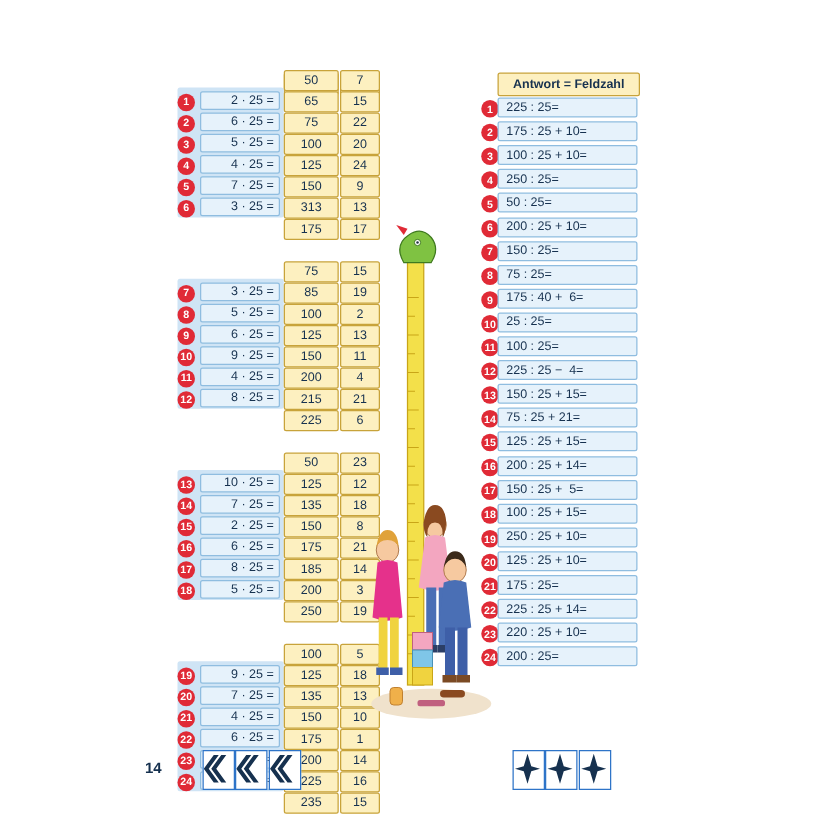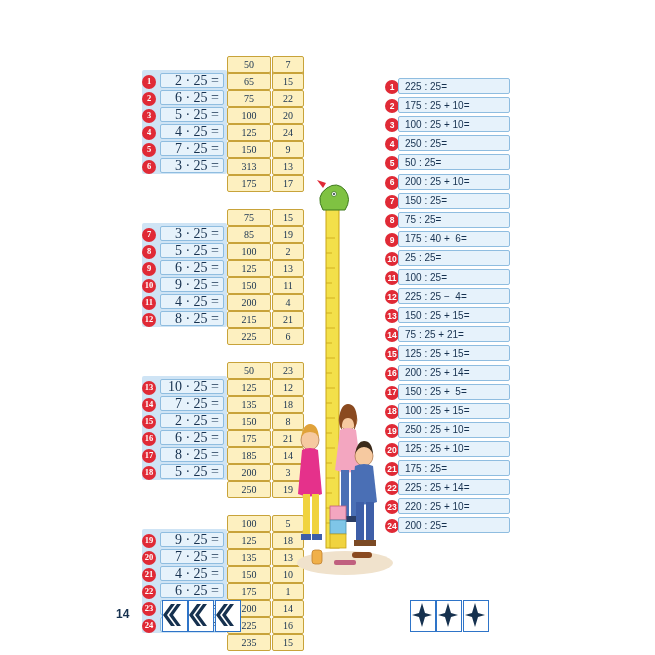--- a/index.html
+++ b/index.html
@@ -42,21 +42,21 @@
     line-height:1;
   }
 
   
   .left-panel{position:absolute;left:142px;top:56px;width:160px;}
   .lrow{position:relative;height:17px;}
   .lrow .badge-wrap{position:absolute;left:0;top:1.5px;}
   .lrow .task{
     position:absolute;left:18px;top:0;width:64px;height:15px;
     background:#e6f2fb;border:1px solid #8fbde0;border-radius:2px;
-    font-size:14px;color:#16314f;display:flex;align-items:center;
+    font-size:10px;color:#16314f;display:flex;align-items:center;
     justify-content:flex-end;padding-right:4px;box-sizing:border-box;
   }
   .lrow .sol{
     position:absolute;left:85px;top:0;width:42px;height:15px;
   }
   .lrow .fld{
     position:absolute;left:130px;top:0;width:30px;height:15px;
   }
   .blue-bg{
     position:absolute;background:#cfe4f5;border-radius:2px;
@@ -101,22 +101,23 @@
 </style>
 </head>
 <body>
 
 <div class="page">
 
 
   <div class="hdr hdr-sol">Lösung</div>
   <div class="hdr hdr-fld">Feld</div>
 
-
-  <div class="left-panel" id="left-panel" style="position: absolute; height: 595px; font-family: Liberation Serif, serif;">
+  <div class="rhdr">Antwort  =  Feldzahl</div>
+
+  <div class="left-panel" id="left-panel" style="position: absolute; height: 595px;">
       <div class="blue-bg" style="left: 0px; top: 14px; width: 85px; height: 104px;"></div>
       <div class="blue-bg" style="left: 0px; top: 167px; width: 85px; height: 104px;"></div>
       <div class="blue-bg" style="left: 0px; top: 320px; width: 85px; height: 104px;"></div>
       <div class="blue-bg" style="left: 0px; top: 473px; width: 85px; height: 104px;"></div>
       <div class="lrow" style="position: absolute; left: 0px; top: 0px; width: 160px;">
         <div class="sol cell-y">50</div>
         <div class="fld cell-y">7</div>
       </div>
       <div class="lrow" style="position: absolute; left: 0px; top: 17px; width: 160px;">
         <div class="badge-wrap">

